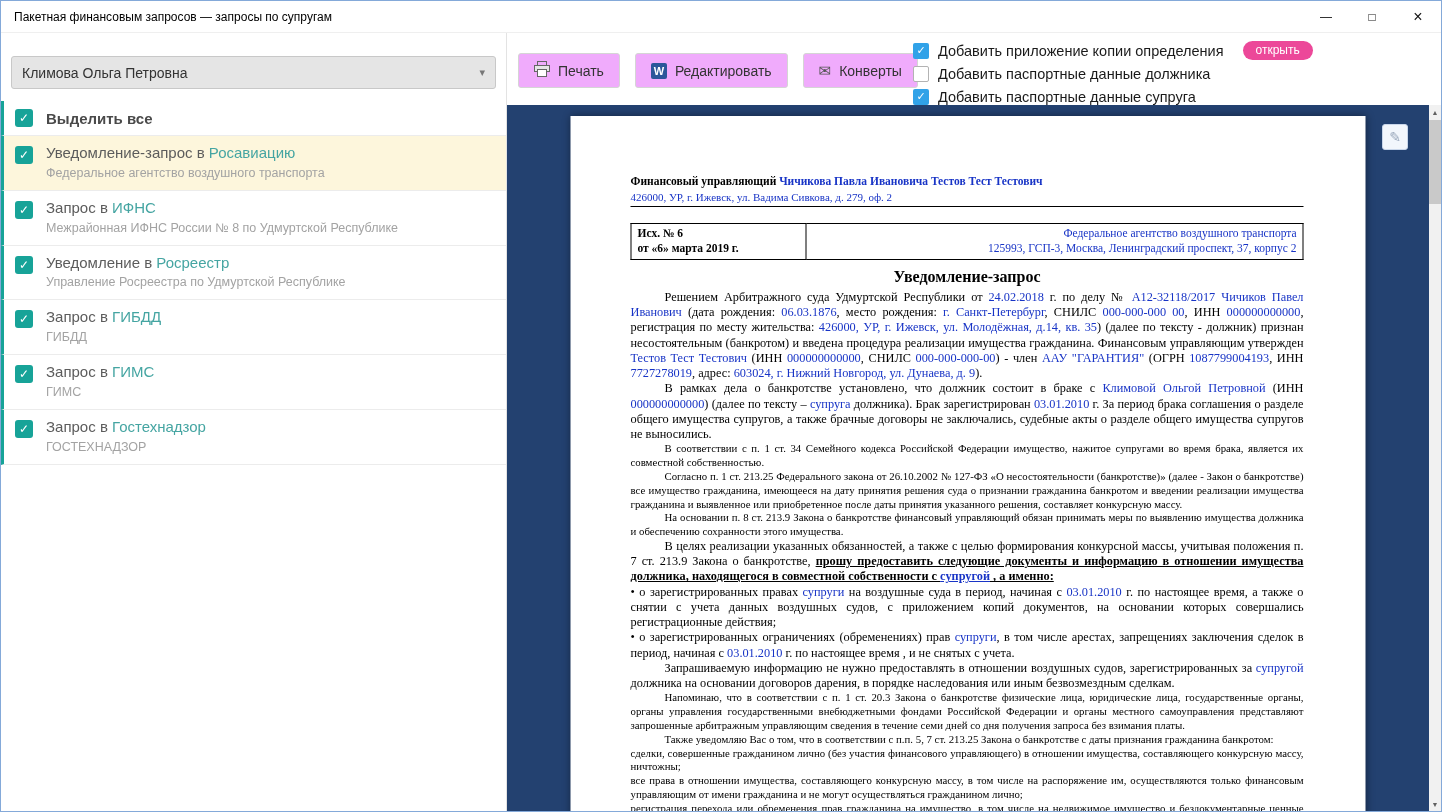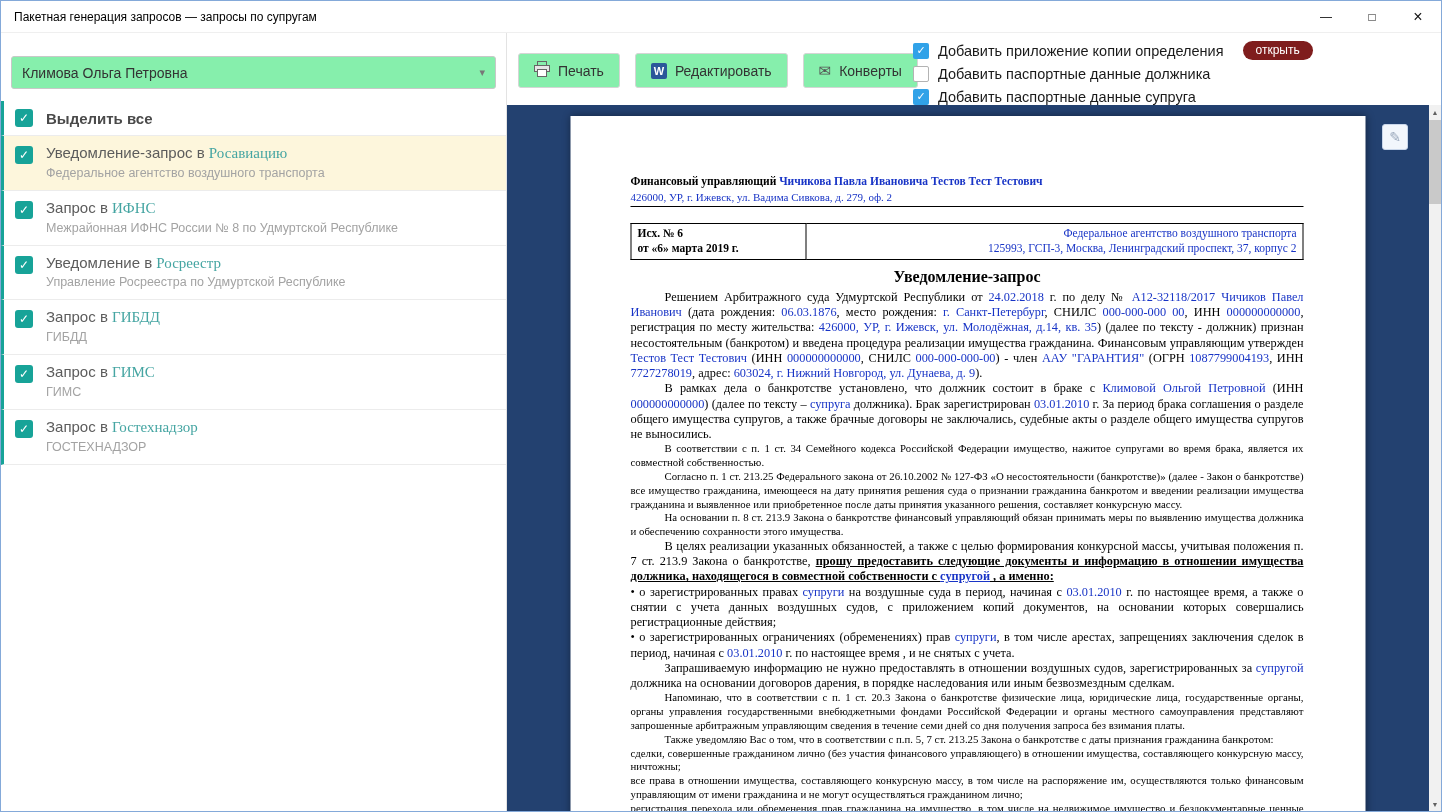--- a/index.html
+++ b/index.html
@@ -16,47 +16,47 @@
   .win-btn{width:46px;height:31px;display:flex;align-items:center;justify-content:center;
     font-size:12px;color:#111;cursor:default;}
   .win-btn.close{font-size:16px;}
   
   .content{flex:1;display:flex;min-height:0;}
   .sidebar{flex:0 0 506px;background:#fff;border-right:1px solid #e3e3e3;overflow:hidden;}
   .main{flex:1;position:relative;background:#fff;min-width:0;}
   
   .combo-wrap{margin:23px 10px 12px 10px;}
   .combo{height:33px;border:1px solid #c8c8c8;border-radius:3px;display:flex;align-items:center;
-    padding:0 10px;font-size:14px;color:#333;background:#86efac;}
+    padding:0 10px;font-size:14px;color:#333;background:#e5e5e5;}
   .combo .caret{margin-left:auto;color:#777;font-size:11px;}
   .srow{display:flex;align-items:center;gap:13px;padding:8px 14px 8px 11px;
     border-bottom:1px solid #ececec;border-left:3px solid var(--teal);}
   .srow .lbl{font-size:15px;font-weight:700;color:#4a4a4a;}
   .item{display:flex;align-items:flex-start;gap:13px;padding:8px 14px 9px 11px;
     border-bottom:1px solid #ececec;border-left:3px solid var(--teal);}
   .item.selected{background:var(--selbg);}
   .item .cb{margin-top:2px;}
   .item-title{font-size:15px;color:#5c5c5c;line-height:1.25;}
-  .item-link{color:var(--link);font-family:Liberation Serif, serif;}
+  .item-link{color:var(--link);}
   .item-sub{font-size:12.5px;color:#a3a3a3;margin-top:3px;line-height:1.2;}
   .cb{width:18px;height:18px;flex:0 0 18px;border-radius:3px;background:var(--teal);
     color:#fff;display:flex;align-items:center;justify-content:center;font-size:12px;line-height:1;}
   
   .topbar{position:absolute;left:0;right:0;top:0;height:72px;background:#fff;}
   .toolbar{position:absolute;left:11px;top:20px;display:flex;gap:15px;}
-  .tbtn{display:flex;align-items:center;gap:8px;padding:7px 15px;background:#86efac;
+  .tbtn{display:flex;align-items:center;gap:8px;padding:7px 15px;background:#f0abfc;
     border:1px solid #d5d5d5;border-radius:3px;font-size:14px;color:#333;}
   .w-badge{width:16px;height:16px;background:#2b579a;color:#fff;border-radius:2px;
     display:flex;align-items:center;justify-content:center;font-size:11px;font-weight:700;}
   .env{font-size:15px;color:#555;line-height:1;}
   .options{position:absolute;left:406px;top:6px;}
   .opt-row{display:flex;align-items:center;gap:9px;height:23px;font-size:14.5px;color:#1a1a1a;white-space:nowrap;}
   .cb.blue{width:16px;height:16px;flex:0 0 16px;background:var(--optblue);font-size:11px;border-radius:2px;}
   .cb.blue.unchecked{background:#fff;border:1px solid #b3b3b3;}
-  .open-btn{margin-left:10px;background:#7f1d1d;color:#fff;border-radius:10px;
+  .open-btn{margin-left:10px;background:#ec4899;color:#fff;border-radius:10px;
     padding:2px 13px;font-size:12px;line-height:1.3;}
   
   .preview{position:absolute;left:0;right:12px;top:72px;bottom:0;background:var(--previewbg);overflow:hidden;}
   .page{position:absolute;left:50%;transform:translateX(-50%);top:11px;width:795px;height:2200px;
     background:#fff;box-shadow:0 0 8px rgba(0,0,0,.45);padding:58px 62px 40px 60px;}
   .page-tool{position:absolute;right:21px;top:19px;width:26px;height:26px;background:#f2f6fc;
     border:1px solid #c9d6ea;border-radius:3px;display:flex;align-items:center;justify-content:center;
     color:#98a6ba;font-size:14px;}
   .vscroll{position:absolute;right:0;top:72px;bottom:0;width:12px;background:#f1f1f1;}
   .varrow{height:14px;display:flex;align-items:center;justify-content:center;font-size:7px;color:#606060;}
@@ -79,21 +79,21 @@
   .p-norm{font-size:12.3px;line-height:1.24;}
   .p-small{font-size:10.8px;line-height:1.28;}
   .p-indent{text-indent:34px;}
 </style>
 </head>
 <body>
 
 <div class="window">
 
   <div class="titlebar">
-    <span class="tb-title">Пакетная генерация запросов — запросы по супругам</span>
+    <span class="tb-title">Пакетная финансовым запросов — запросы по супругам</span>
     <div class="win-btn">
       <span>—</span>
     </div>
     <div class="win-btn">
       <span>□</span>
     </div>
     <div class="win-btn close">
       <span>×</span>
     </div>
   </div>

